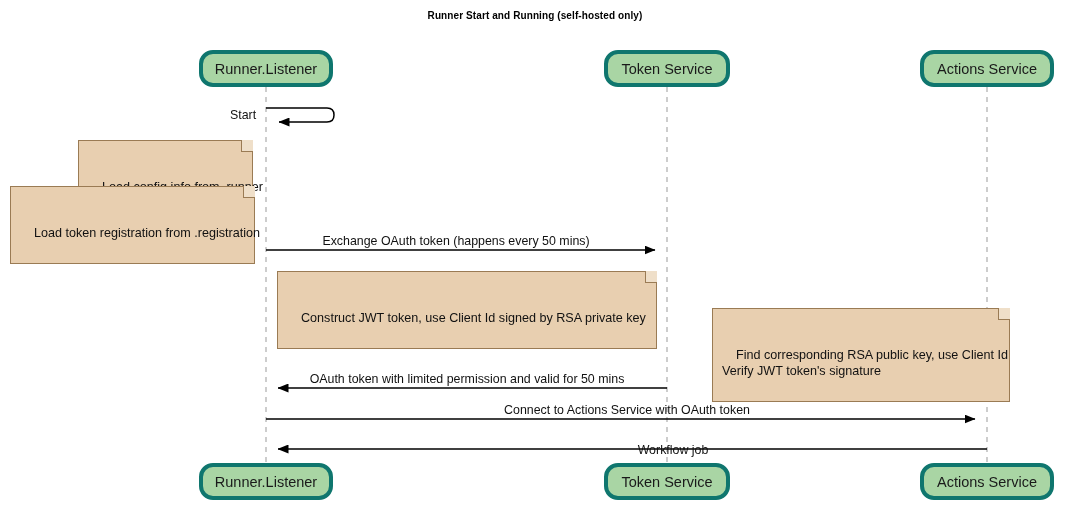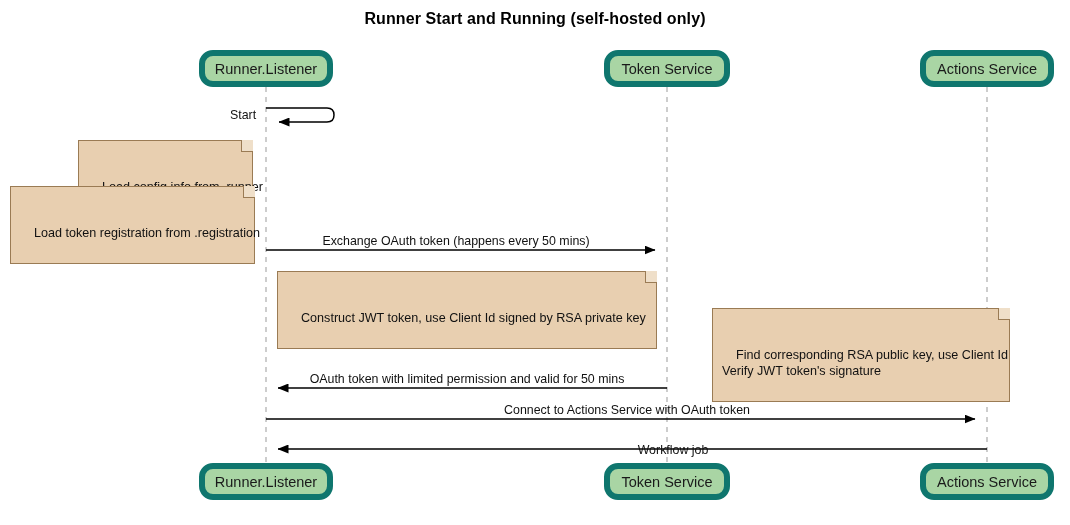--- a/index.html
+++ b/index.html
@@ -21,42 +21,42 @@
     inset: 0;
   }
 
   
   .diagram-title {
     position: absolute;
     left: 0;
     top: 10px;
     width: 1070px;
     text-align: center;
-    font-size: 16px;
+    font-size: 10px;
     font-weight: bold;
     color: #000000;
     letter-spacing: 0.1px;
   }
 
   
   #wire-layer {
     position: absolute;
     left: 0;
     top: 0;
     width: 1070px;
     height: 525px;
     pointer-events: none;
   }
 
   
   .participant {
     position: absolute;
     box-sizing: border-box;
     background: #a9d5a4;
-    border: 6px solid #0f766e;
+    border: 4px solid #0f766e;
     border-radius: 14px;
     display: flex;
     align-items: center;
     justify-content: center;
     font-size: 14.5px;
     color: #1a1a1a;
     height: 37px;
     white-space: nowrap;
   }
 

